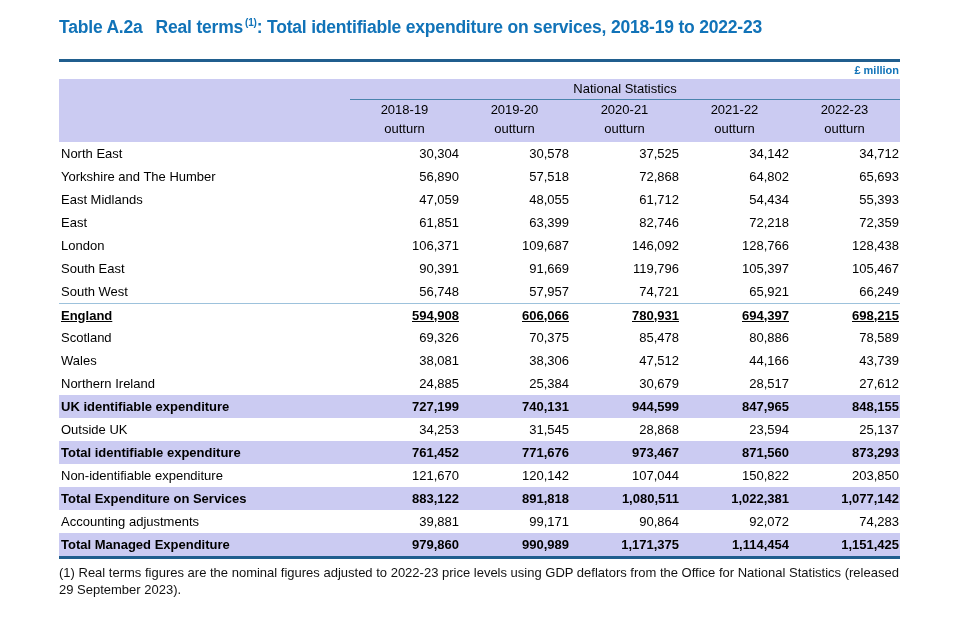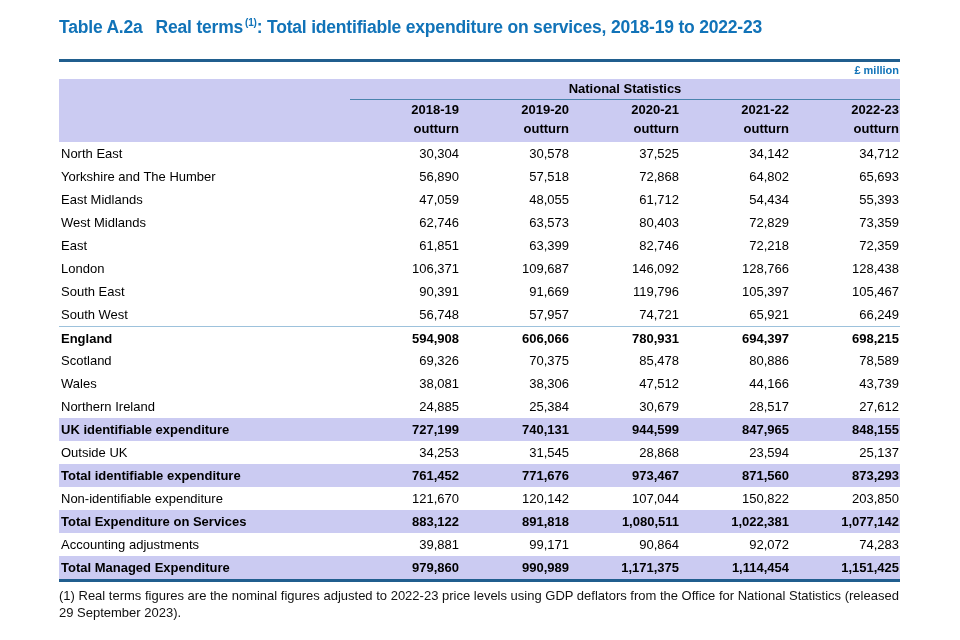--- a/index.html
+++ b/index.html
@@ -28,36 +28,36 @@
   .unit{
     height:17px;line-height:17px;text-align:right;
     font-size:11px;font-weight:bold;color:var(--blue);padding-right:1px;
   }
   table{
     border-collapse:collapse;width:841px;table-layout:fixed;
     font-size:13px;color:#000;
   }
   col.c-label{width:291px;}
   col.c-num{width:110px;}
-  thead th{background:var(--lav);font-weight:bold;}
+  thead th{background:var(--lav);font-weight:normal;}
   th.corner{height:21px;}
   th.group-cell{
     height:21px;vertical-align:bottom;text-align:center;
     padding-bottom:3px;border-bottom:1px solid var(--hairline);
   }
   tr.cols th{
-    height:41px;vertical-align:bottom;text-align:right;
+    height:41px;vertical-align:bottom;text-align:center;
     padding:0 1px 4px 0;line-height:19px;
   }
   tbody td{height:23px;padding:0 1px 0 2px;vertical-align:middle;}
   td.num{text-align:right;}
   td.label{text-align:left;}
   tr.band td{background:var(--lav);}
   tr.bold td{font-weight:bold;}
-  tr.topline td{border-top:1px solid var(--topline);}
+  tr.topline td{border-top:1px solid var(--topline);text-decoration:underline;}
   .footnote{
     margin-top:5px;font-size:13px;line-height:17px;color:#111;width:841px;
   }
 </style>
 </head>
 <body>
 
 <div class="page">
   <div class="content">
 
@@ -126,28 +126,20 @@
           </tr>
           <tr>
             <td class="label">East Midlands</td>
             <td class="num">47,059</td>
             <td class="num">48,055</td>
             <td class="num">61,712</td>
             <td class="num">54,434</td>
             <td class="num">55,393</td>
           </tr>
           <tr>
-            <td class="label">West Midlands</td>
-            <td class="num">62,746</td>
-            <td class="num">63,573</td>
-            <td class="num">80,403</td>
-            <td class="num">72,829</td>
-            <td class="num">73,359</td>
-          </tr>
-          <tr>
             <td class="label">East</td>
             <td class="num">61,851</td>
             <td class="num">63,399</td>
             <td class="num">82,746</td>
             <td class="num">72,218</td>
             <td class="num">72,359</td>
           </tr>
           <tr>
             <td class="label">London</td>
             <td class="num">106,371</td>

